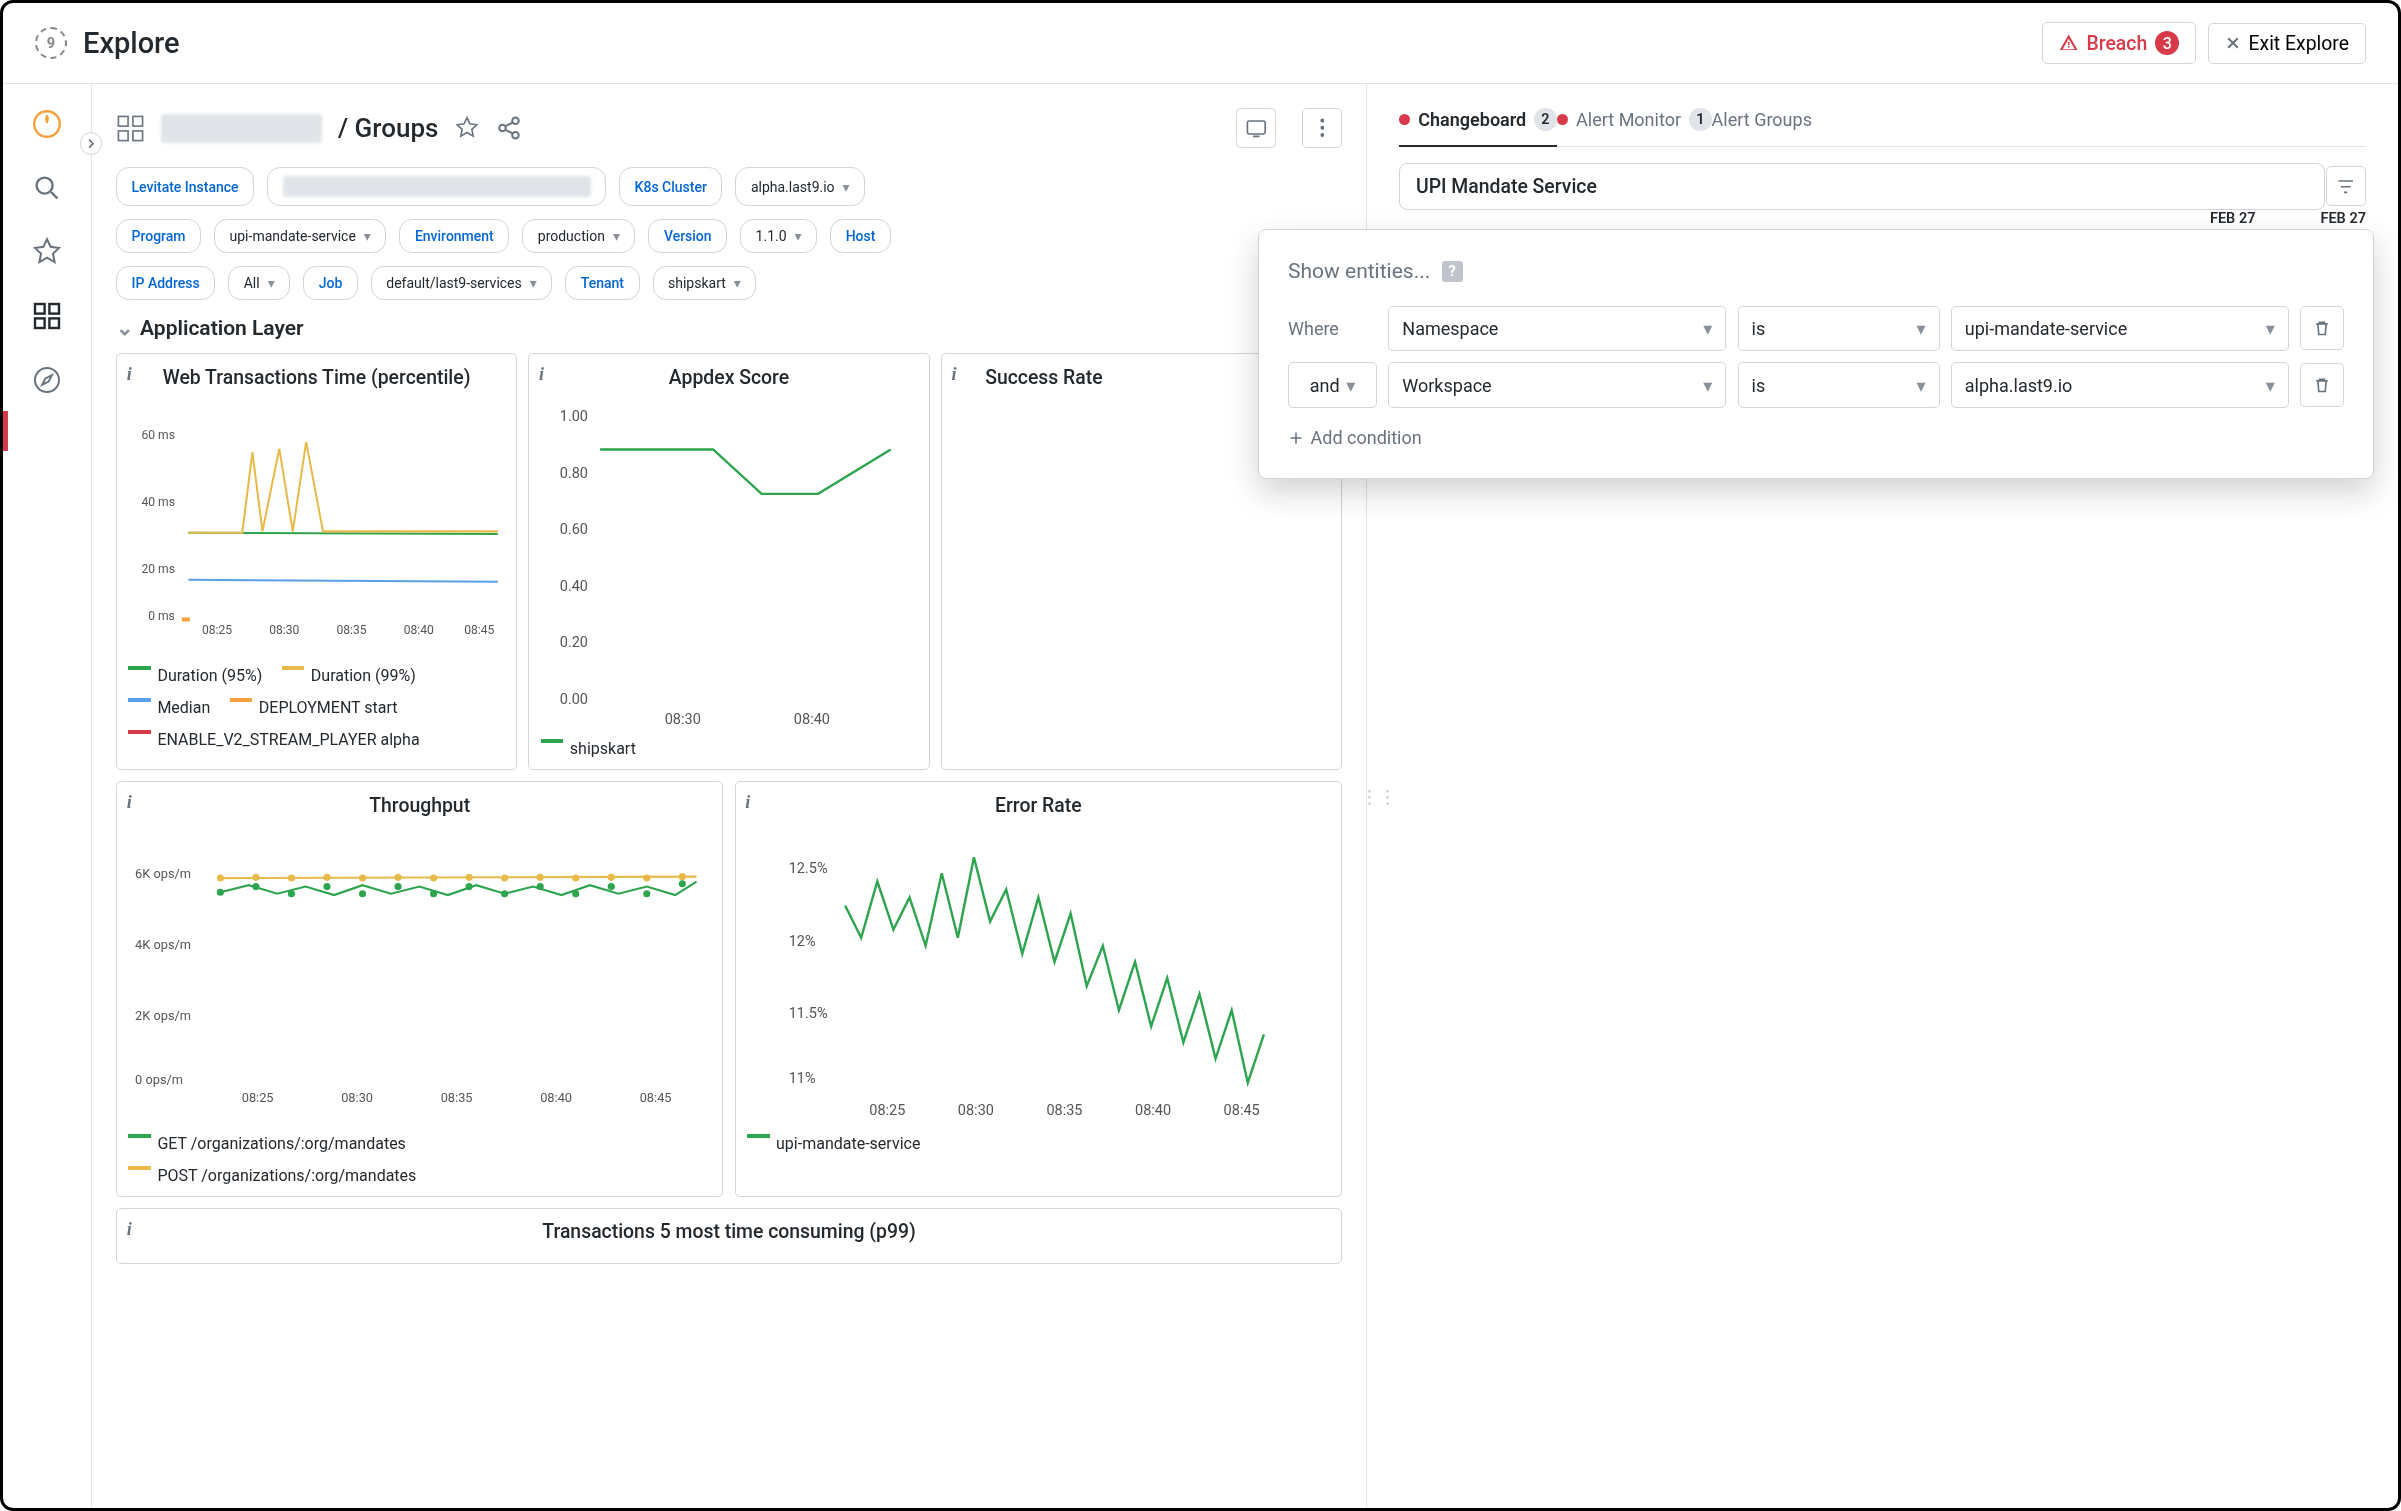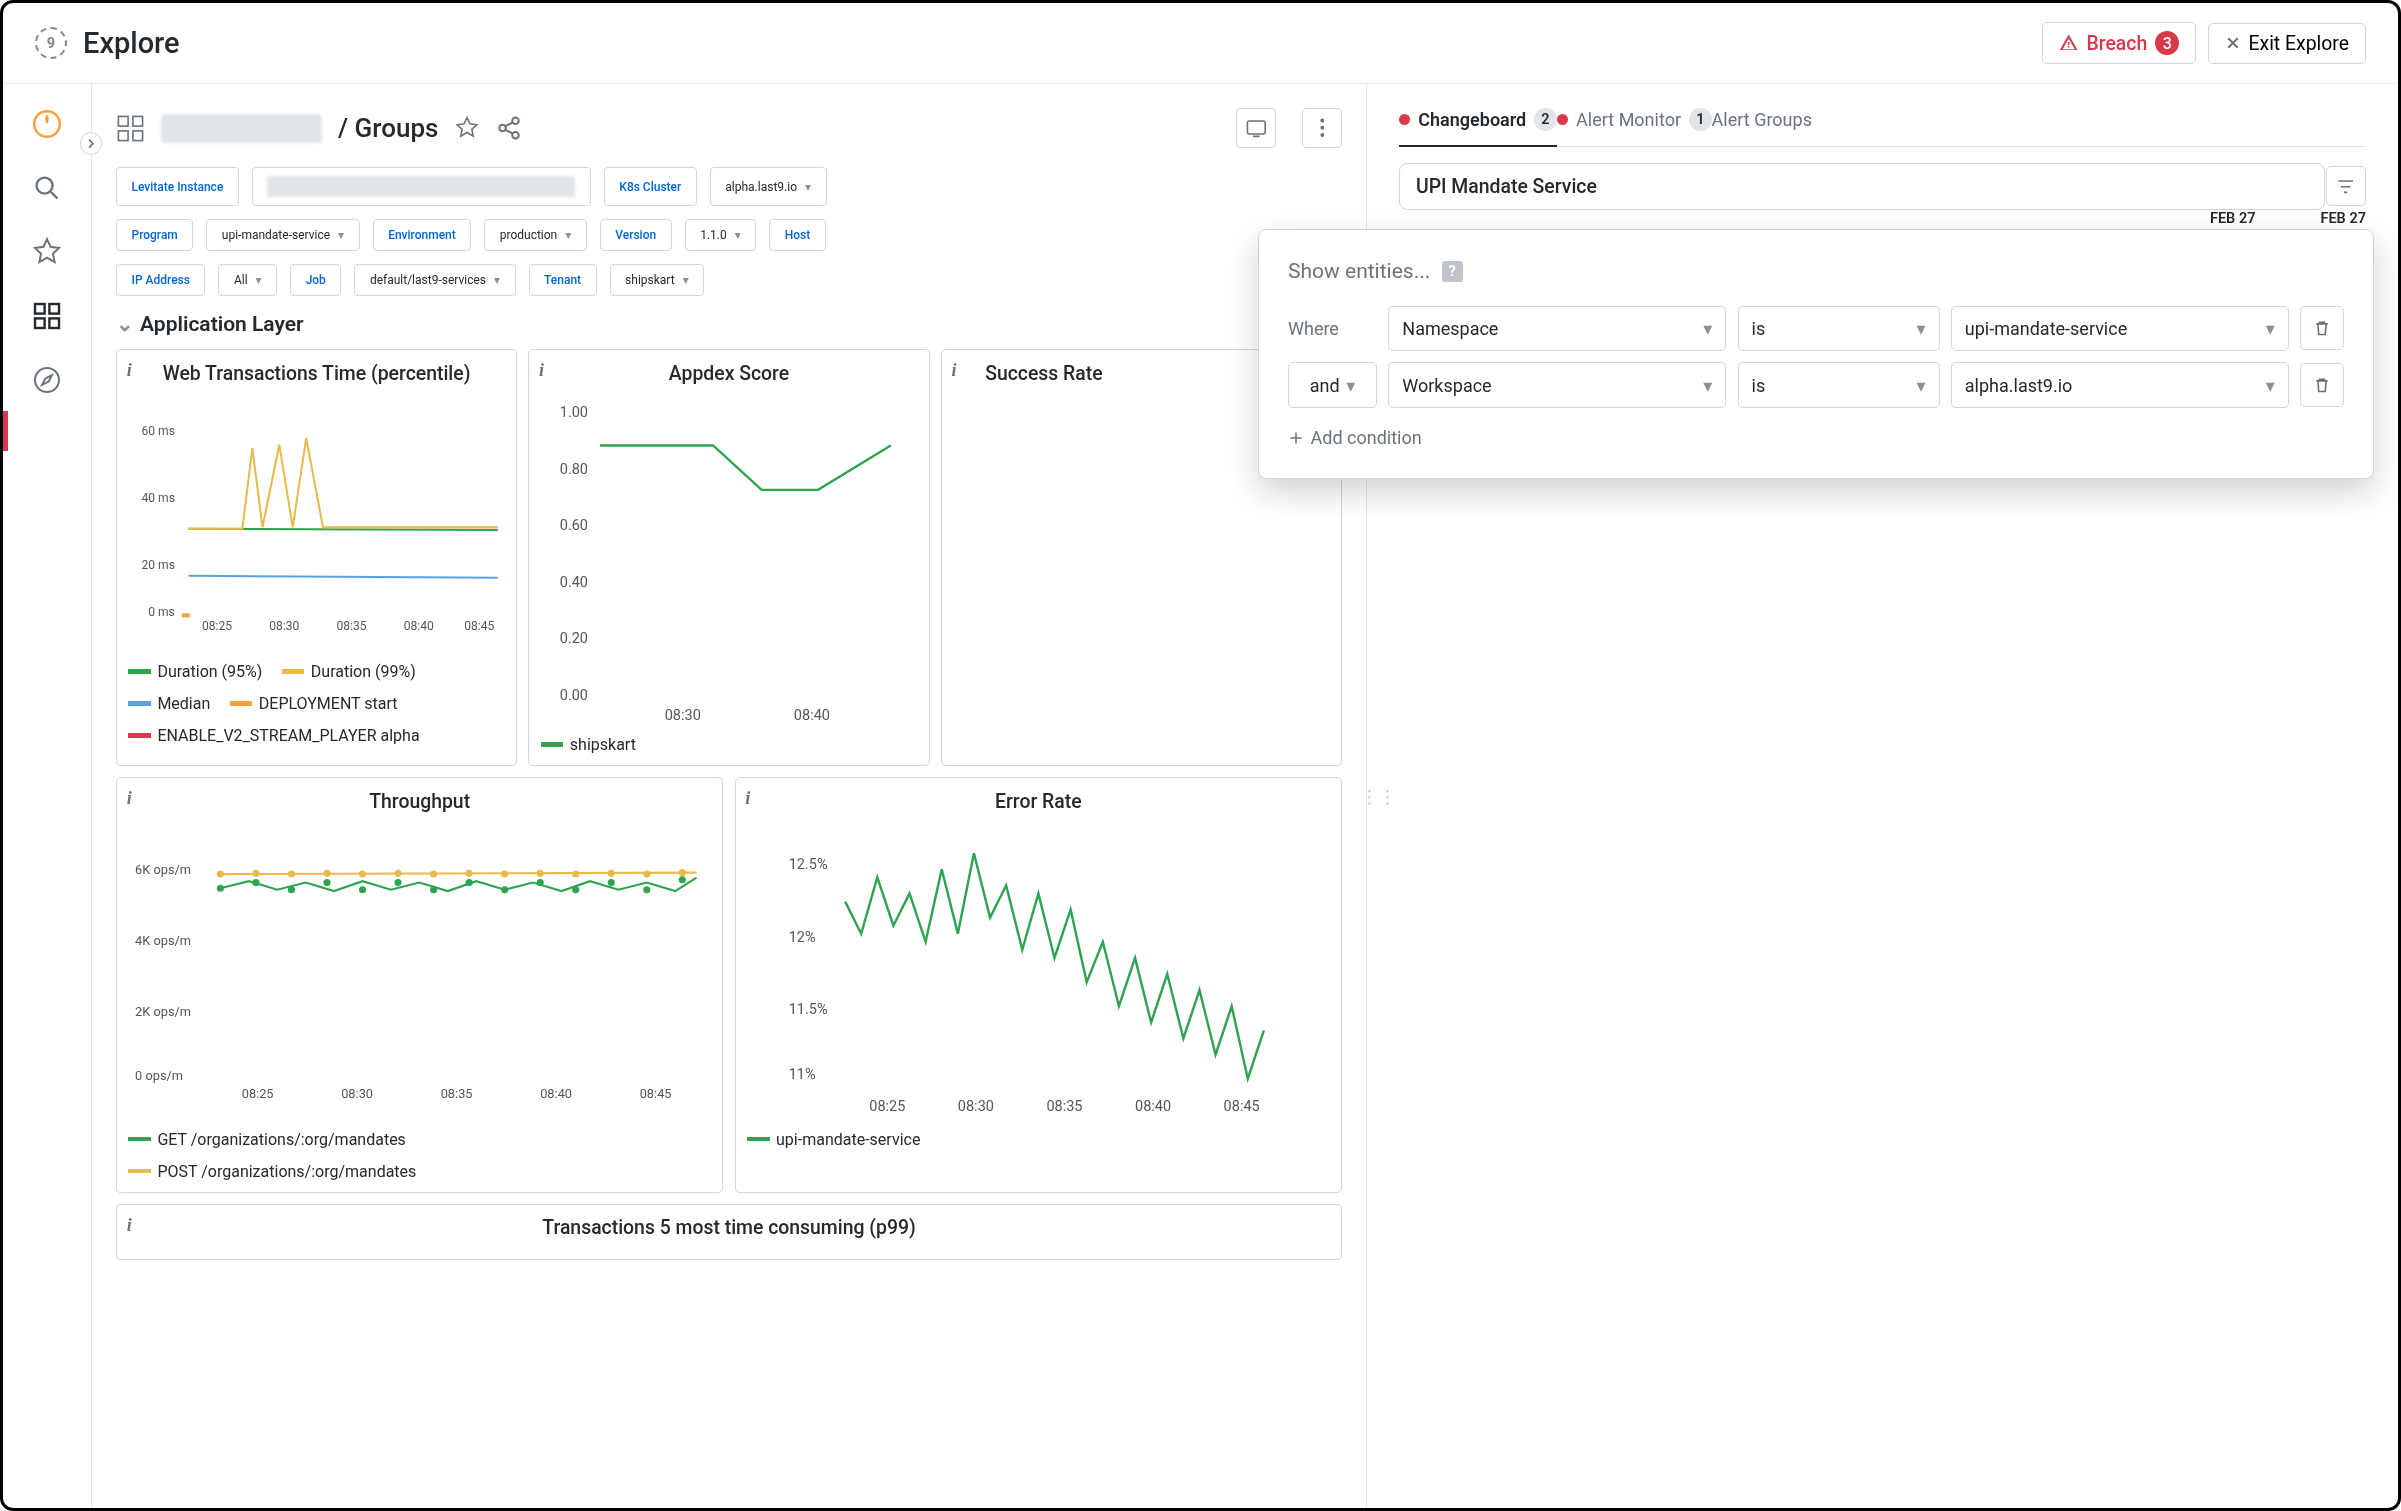--- a/index.html
+++ b/index.html
@@ -18,30 +18,30 @@
 .expand-handle{position:absolute;right:-11.3px;top:48px;width:22.6px;height:22.6px;background:#fff;border:0.8px solid #d1d5da;border-radius:50%;display:flex;align-items:center;justify-content:center;cursor:pointer}
 .content{flex:1;display:flex;position:relative}
 .left-panel{flex:1;padding:24px 0 0 24px;overflow:hidden}
 .right-panel{width:1032px;border-left:0.8px solid #e1e4e8;padding:16px 32px;position:relative}
 .breadcrumb-row{display:flex;align-items:center;gap:16px;margin-bottom:19.4px}
 .breadcrumb-icon{color:#6a737d}
 .blur-box{background:#e1e4e8;height:29px;border-radius:3.2px;filter:blur(1.6px)}
 .breadcrumb-text{font-size:26px;font-weight:500}
 .icon-btn{width:40px;height:40px;border:0.8px solid #d1d5da;border-radius:4.8px;display:flex;align-items:center;justify-content:center;cursor:pointer;color:#6a737d}
 .filter-row{display:flex;flex-wrap:wrap;gap:13px;margin-bottom:13px}
-.pill{border:0.8px solid #d1d5da;border-radius:4px;padding:8px 14.5px;font-size:12px;cursor:pointer;display:inline-flex;align-items:center;gap:8px;background:#fff}
+.pill{border:0.8px solid #d1d5da;border-radius:13px;padding:8px 14.5px;font-size:14px;cursor:pointer;display:inline-flex;align-items:center;gap:8px;background:#fff}
 .pill-label{color:#0366d6;font-weight:500}
 .section-header{display:flex;align-items:center;gap:6.5px;font-size:21px;font-weight:600;margin:16px 0 13px}
 .chart-grid{display:grid;grid-template-columns:1fr 1fr 1fr;gap:11.3px}
 .chart-grid.row2{grid-template-columns:1fr 1fr}
 .chart-card{border:0.8px solid #d1d5da;border-radius:4.8px;padding:11.3px 11.3px 11.3px 11.3px;position:relative;background:#fff}
 .chart-title{font-size:19.4px;font-weight:500;text-align:center;margin-bottom:8px}
 .info-icon{position:absolute;top:9.7px;left:9.7px;font-style:italic;font-family:serif;font-weight:700;color:#6a737d;font-size:18px}
 .legend{display:flex;flex-wrap:wrap;gap:13px 19.4px;font-size:16px;margin-top:8px}
-.legend-item{display:flex;align-items:center;gap:6.5px}
+.legend-item{display:flex;align-items:flex-start;gap:6.5px}
 .swatch{width:22.6px;height:4.8px;display:inline-block}
 .big-number{font-size:81px;font-weight:700;color:#2da44e;text-align:center;margin-top:145px}
 .big-number .pct{font-size:40px}
 .tabs{display:flex;border-bottom:0.8px solid #e1e4e8;margin-bottom:16px}
 .tab{padding:8px 0 14.5px;font-size:18px;color:#6a737d;cursor:pointer;display:flex;align-items:center;gap:8px}
 .tab.active{color:#24292e;font-weight:600;border-bottom:2.4px solid #24292e;margin-bottom:-1.6px}
 .dot{width:11.3px;height:11.3px;border-radius:50%;display:inline-block}
 .dot.red{background:#d73a49}
 .dot.orange{background:#f6a23c}
 .dot.gray{border:1.6px solid #c0c5cb;background:#fff}

